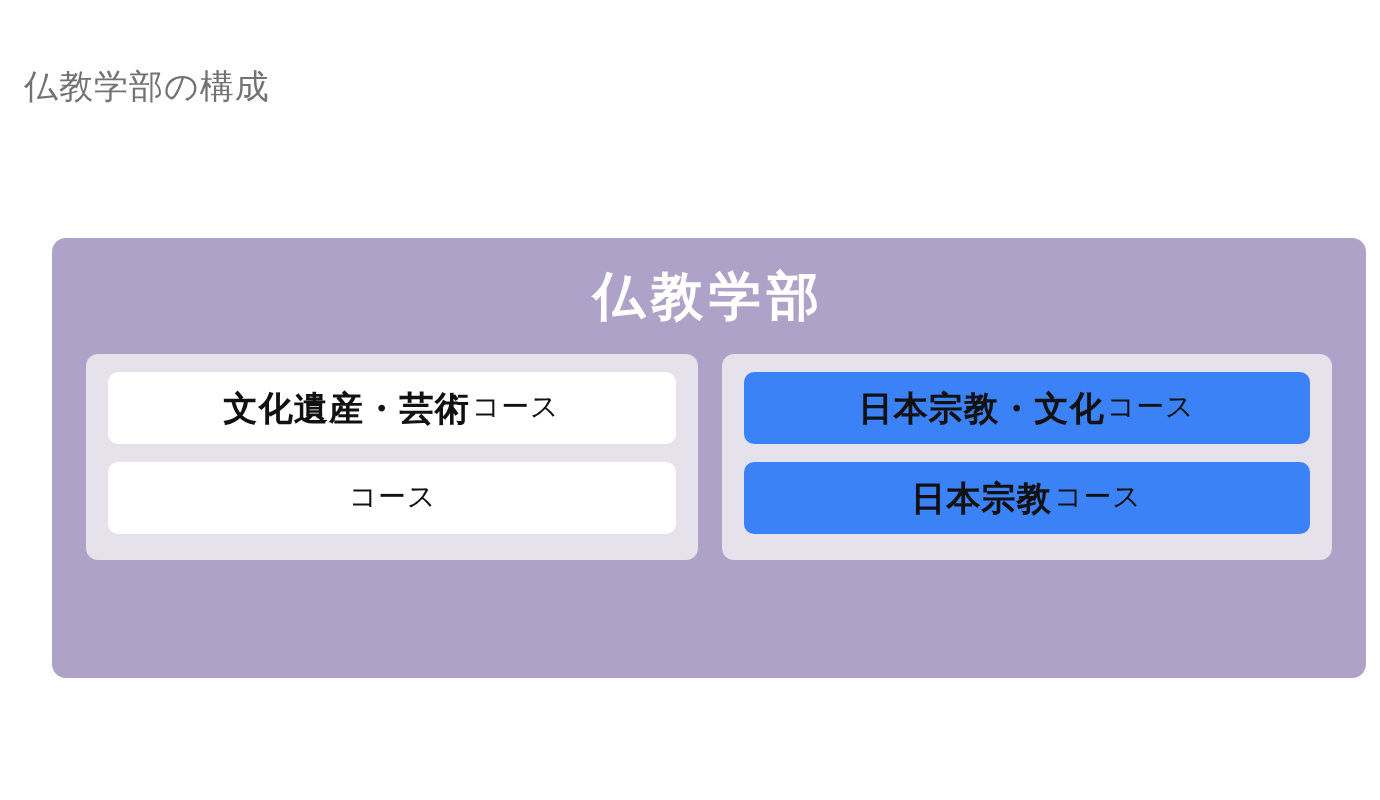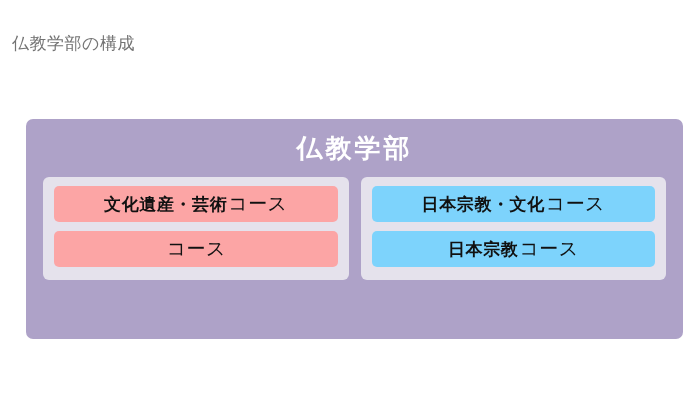--- a/index.html
+++ b/index.html
@@ -91,31 +91,31 @@
 
   .course-pill {
     border-radius: 5px;
     height: 36px;
     display: flex;
     align-items: center;
     justify-content: center;
     box-sizing: border-box;
     white-space: nowrap;
   }
-  .course-pill.orange { background: #fca5a5; }
-  .course-pill.green  { background: #7dd3fc; }
+  .course-pill.orange { background: #ffffff; }
+  .course-pill.green  { background: #3b82f6; }
 
   .course-main {
     font-size: 17px;
     font-weight: 700;
     color: #111111;
     letter-spacing: 0.6px;
   }
   .course-suffix {
-    font-size: 19px;
+    font-size: 14px;
     font-weight: 400;
     color: #111111;
     letter-spacing: 0.4px;
     padding-left: 1px;
     text-align: right;
   }
 </style>
 </head>
 <body>
 

